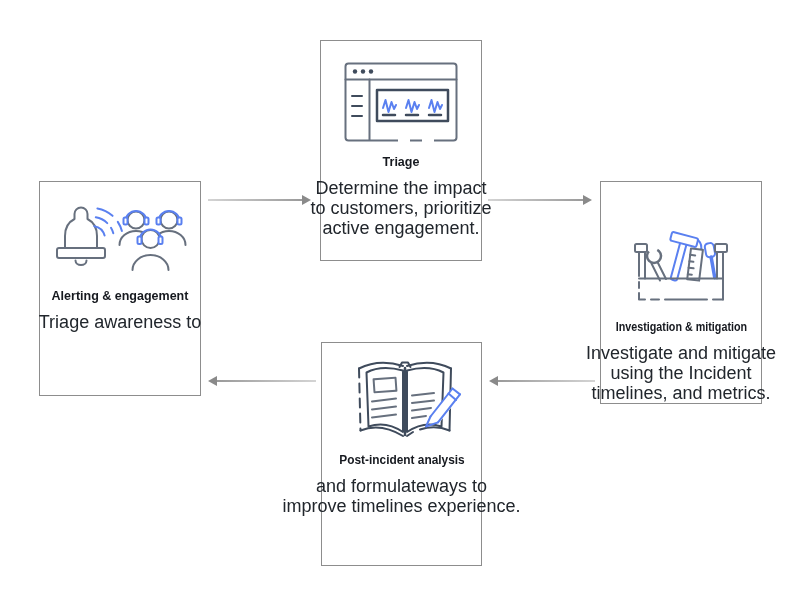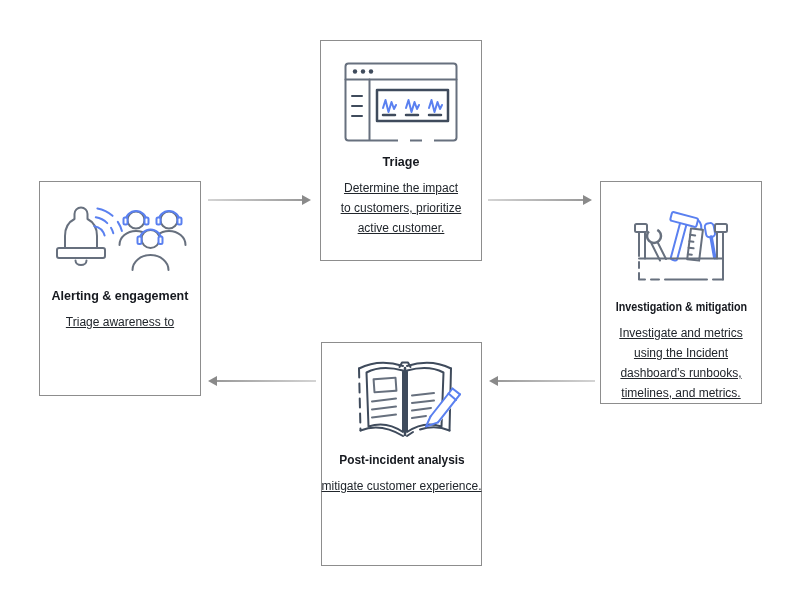--- a/index.html
+++ b/index.html
@@ -18,21 +18,21 @@
   .n-triage .icon-wrap{margin-top:21px;}
   .n-investigation .icon-wrap{margin-top:15px;}
   .n-postincident .icon-wrap{margin-top:15px;margin-left:6px;}
   .title{font-size:12.5px;font-weight:bold;color:var(--title-text);white-space:nowrap;
          line-height:16px;transform-origin:center;}
   .n-alerting .title{margin-top:13px;}
   .n-triage .title{margin-top:12px;}
   .n-investigation .title{margin-top:14px;transform:scaleX(.86);}
   .n-postincident .title{margin-top:6px;transform:scaleX(.95);}
   .lines{margin-top:8px;}
-  .line{font-size:12px;line-height:20px;color:var(--body-text);white-space:nowrap;text-decoration:underline;}
+  .line{font-size:18px;line-height:20px;color:var(--body-text);white-space:nowrap;}
   
   .arrow{position:absolute;height:2px;}
   .shaft{position:absolute;top:0;height:2px;}
   .arrow.dir-right .shaft{left:0;width:calc(100% - 8px);
       background:linear-gradient(90deg,#d4d4d4,var(--arrow-line));}
   .arrow.dir-left .shaft{right:0;width:calc(100% - 8px);
       background:linear-gradient(270deg,#d4d4d4,var(--arrow-line));}
   .head{position:absolute;top:-4px;width:0;height:0;
         border-top:5px solid transparent;border-bottom:5px solid transparent;}
   .arrow.dir-right .head{right:0;border-left:9px solid var(--arrow-head);}
@@ -101,21 +101,21 @@
         <path class="sb" d="M39,46 l2.5,-8 l3,12 l3,-10 l2.5,7 l2,-4"></path>
         <path class="sb" d="M62,46 l2.5,-8 l3,12 l3,-10 l2.5,7 l2,-4"></path>
         <path class="sb" d="M85,46 l2.5,-8 l3,12 l3,-10 l2.5,7 l2,-4"></path>
         <path class="sd w25" d="M39,53 h12 M62,53 h12 M85,53 h12"></path>
       </svg>
     </div>
     <div class="title">Triage</div>
     <div class="lines">
       <div class="line">Determine the impact</div>
       <div class="line">to customers, prioritize</div>
-      <div class="line">active customer.</div>
+      <div class="line">active engagement.</div>
     </div>
   </div>
 
   <div class="node n-investigation" style="left:600px;top:181px;width:162px;height:223px;justify-content:flex-end;">
     <div class="icon-wrap">
       <svg width="96" height="76" viewBox="0 0 96 76">
         <circle class="sg w25" cx="21" cy="27" r="7"></circle>
         <path class="cut" d="M21,27 L11,18 L28,14 Z"></path>
         <path class="sg" d="M24.5,33 L33,50 M18.5,34.5 L27,51.5"></path>
         <g class="sb" transform="rotate(15 47 28)">
@@ -135,23 +135,22 @@
         <rect class="sg fw" x="82" y="15" width="12" height="8" rx="1.5"></rect>
         <path class="sg" d="M12,23 V49.5 M84,23 V49.5"></path>
         <path class="sg" d="M90,23 V70.5"></path>
         <path class="sg" d="M6,23 V47 M6,53 v6 M6,64 v6"></path>
         <path class="sg" d="M6,49.5 H90"></path>
         <path class="sg" d="M6,70.5 h6 M18,70.5 h8 M32,70.5 h42 M80,70.5 h10"></path>
       </svg>
     </div>
     <div class="title">Investigation &amp; mitigation</div>
     <div class="lines">
-      <div class="line">Investigate and metrics</div>
+      <div class="line">Investigate and mitigate</div>
       <div class="line">using the Incident</div>
-      <div class="line">dashboard’s runbooks,</div>
       <div class="line">timelines, and metrics.</div>
     </div>
   </div>
 
   <div class="node n-postincident" style="left:321px;top:342px;width:161px;height:224px;">
     <div class="icon-wrap">
       <svg width="128" height="88" viewBox="0 0 128 88">
         <path class="sd" d="M62,8 C46,3 30,4.5 18,10.5"></path>
         <path class="sd" d="M18,10.5 L19.5,72.5" stroke-dasharray="9 6"></path>
         <path class="sd" d="M19.5,72.5 C32,67.5 47,69 62,78"></path>
@@ -167,21 +166,22 @@
         <path class="sg" d="M71,37.5 l22,-2.5 M71,45 l22,-2.5 M71,52.5 l19,-2.5 M71,60 l14,-2"></path>
         <polygon class="cut" points="89,59 111,31 119,38.5 97,66.5"></polygon>
         <path class="sb" d="M89.5,58.5 L111.5,30.5 M97,64.4 L119,36.4"></path>
         <path class="sb" d="M111.5,30.5 L119,36.4"></path>
         <path class="sb" d="M107.5,35.5 L115,42"></path>
         <path class="sb" d="M89.5,58.5 L85,68.5 L97,64.4"></path>
       </svg>
     </div>
     <div class="title">Post-incident analysis</div>
     <div class="lines">
-      <div class="line">mitigate customer experience.</div>
+      <div class="line">and formulateways to</div>
+      <div class="line">improve timelines experience.</div>
     </div>
   </div>
 
   <div class="arrow dir-right" style="left:208px;top:199px;width:103px;">
     <div class="shaft"></div>
     <div class="head"></div>
   </div>
   <div class="arrow dir-right" style="left:488px;top:199px;width:104px;">
     <div class="shaft"></div>
     <div class="head"></div>

